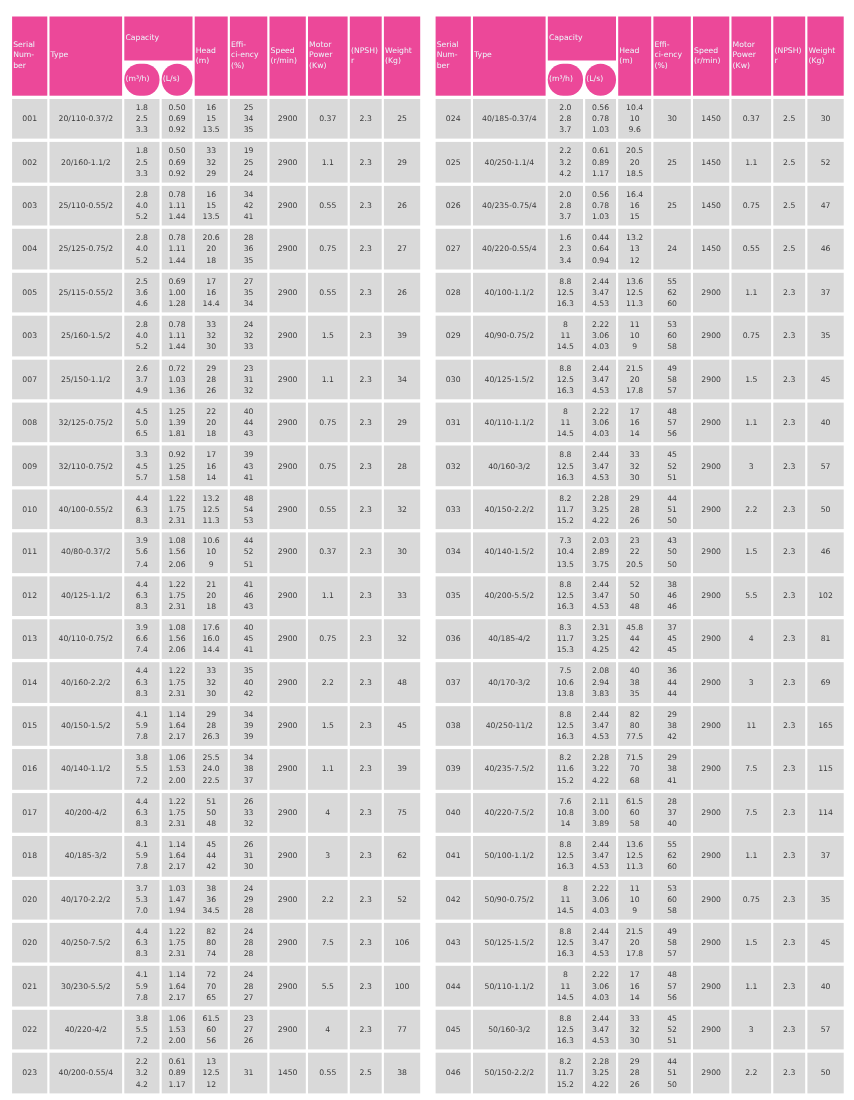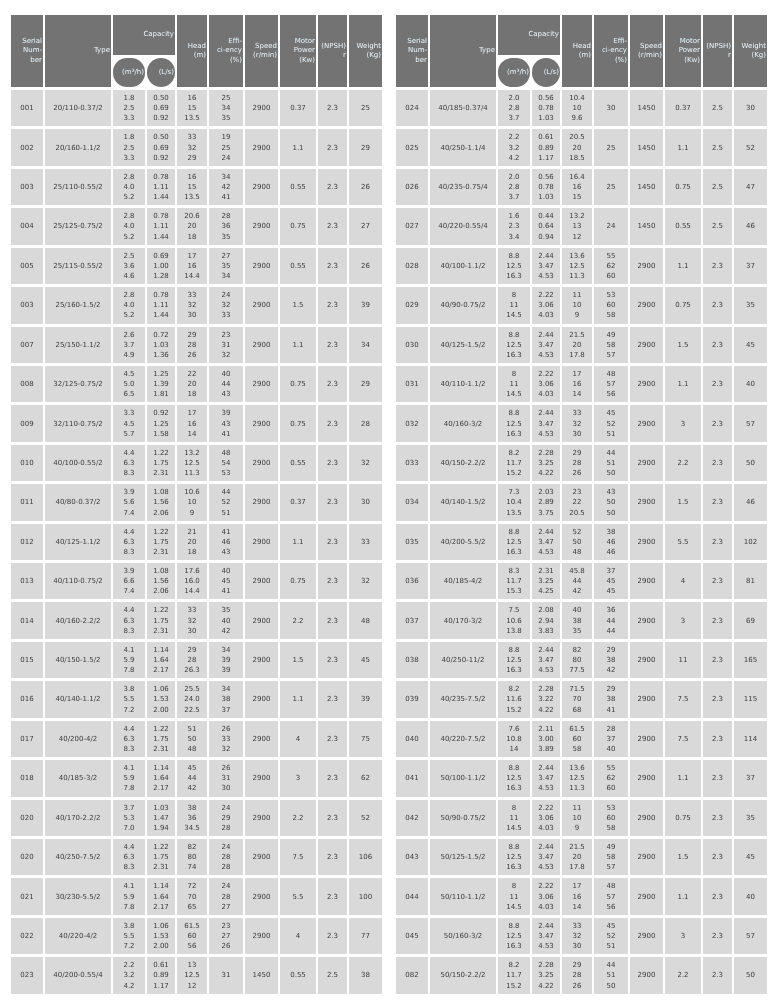--- a/index.html
+++ b/index.html
@@ -7,23 +7,23 @@
     width:776px; height:1000px; box-sizing:border-box;
     padding:12px 9px; background:#ffffff;
     display:flex; gap:10px; align-items:flex-start;
     font-family:"DejaVu Sans", sans-serif;
   }
   table.pump {
     border-collapse:separate; border-spacing:2px 3px;
     table-layout:fixed; width:375px;
   }
   table.pump th {
-    background:#737373; color:#ecf7fc;
+    background:#ec4899; color:#ecf7fc;
     font-size:7px; font-weight:normal; line-height:1.3;
-    text-align:right; vertical-align:middle;
+    text-align:left; vertical-align:middle;
     white-space:pre-line; padding:1px; overflow:hidden;
   }
   table.pump thead tr.sub th { height:27px;border-radius:14px; }
   table.pump thead th.cap-top { height:38px; }
   table.pump td {
     background:#d9d9d9; color:#3b3b3b;
     font-size:7px; line-height:1.45;
     text-align:center; vertical-align:middle;
     white-space:pre-line; padding:3px 0; overflow:hidden;
   }
@@ -1007,21 +1007,21 @@
 30</td>
           <td>45
 52
 51</td>
           <td>2900</td>
           <td>3</td>
           <td>2.3</td>
           <td>57</td>
         </tr>
         <tr>
-          <td>082</td>
+          <td>046</td>
           <td>50/150-2.2/2</td>
           <td>8.2
 11.7
 15.2</td>
           <td>2.28
 3.25
 4.22</td>
           <td>29
 28
 26</td>

